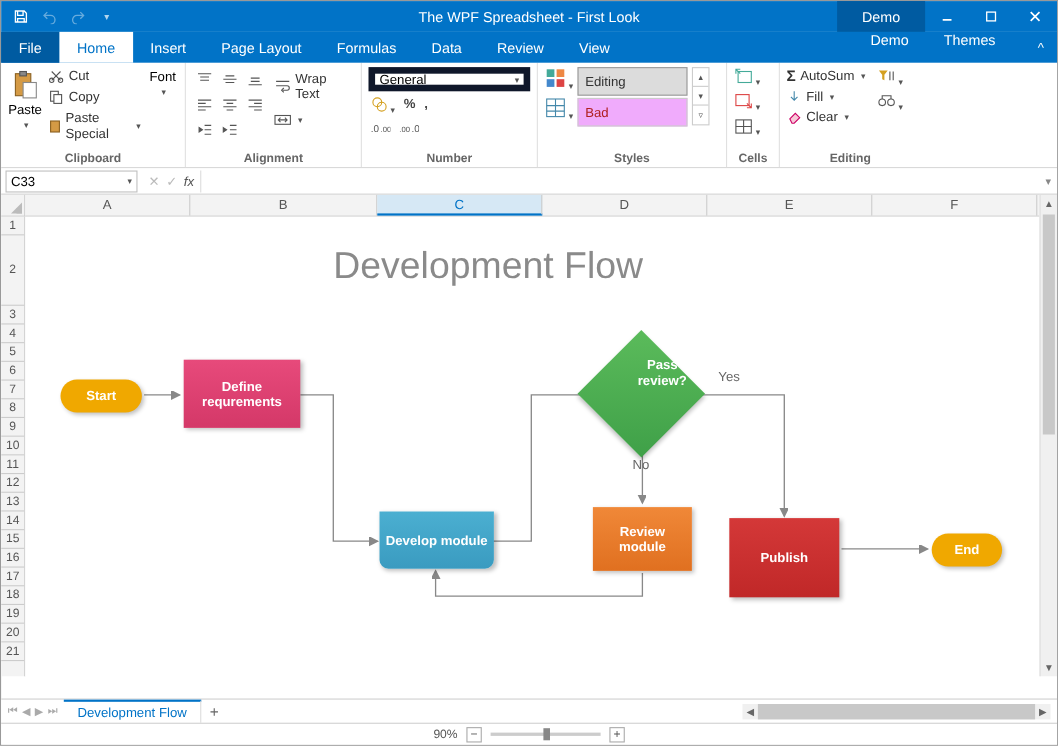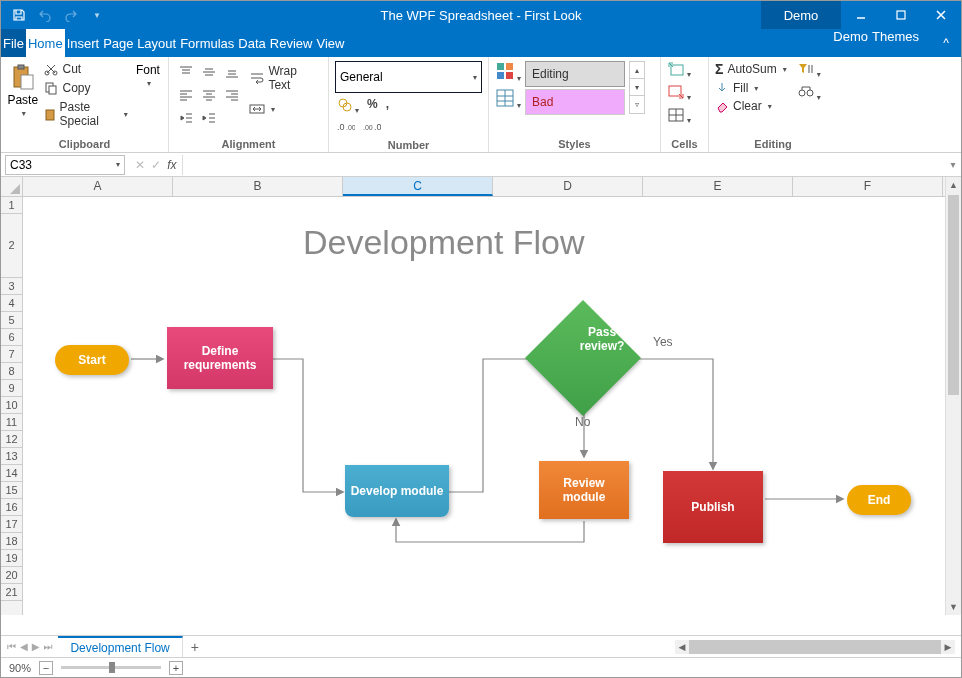--- a/index.html
+++ b/index.html
@@ -11,41 +11,41 @@
 .qat-icon { width: 16px; height: 16px; display: flex; align-items: center; justify-content: center; font-size: 13px; color: #fff; }
 .qat-dim { opacity: 0.4; }
 .titletext { position: absolute; left: 0; right: 0; text-align: center; font-size: 13px; pointer-events: none; }
 .demo-tab { background: #005ba1; height: 28px; position: absolute; right: 120px; top: 0; width: 80px; display: flex; align-items: center; justify-content: center; font-size: 13px; }
 .win-controls { position: absolute; right: 0; top: 0; display: flex; }
 .win-btn { width: 40px; height: 28px; display: flex; align-items: center; justify-content: center; font-size: 13px; }
 .win-btn svg { stroke: #fff; fill: none; }
 
 
 .ribbon-tabs { background: #0173c7; height: 28px; display: flex; color: #fff; padding-left: 0; position: relative; }
-.ribbon-tab { padding: 0 2px; display: flex; align-items: center; font-size: 13px; cursor: pointer; }
+.ribbon-tab { padding: 0 16px; display: flex; align-items: center; font-size: 13px; cursor: pointer; }
 .ribbon-tab.active { background: #fff; color: #0173c7; }
 .ribbon-tab.file { background: #005ba1; color: #fff; }
 .right-tabs { position: absolute; right: 40px; top: 0; display: flex; }
 .collapse-caret { position: absolute; right: 12px; top: 0; height: 28px; display: flex; align-items: center; color: #fff; font-size: 12px; }
 
 
 .ribbon-body { background: #fff; border-bottom: 1px solid #d0d0d0; height: 96px; display: flex; }
 .ribbon-group { border-right: 1px solid #e0e0e0; display: flex; flex-direction: column; padding: 4px 6px 0 6px; }
 .ribbon-group-content { flex: 1; display: flex; align-items: flex-start; gap: 4px; }
 .ribbon-group-label { text-align: center; color: #666; font-size: 11px; padding: 2px 0; position: relative; font-weight: bold; }
 .big-btn { display: flex; flex-direction: column; align-items: center; justify-content: center; width: 38px; padding-top: 2px; gap: 2px; }
 .big-icon { width: 28px; height: 28px; }
 .small-btns { display: flex; flex-direction: column; gap: 3px; }
 .small-btn { display: flex; align-items: center; gap: 4px; font-size: 12px; color: #333; padding: 1px 2px; }
 .dd-caret { font-size: 8px; color: #555; margin-left: 2px; }
 .align-grid { display: grid; grid-template-columns: repeat(3, 22px); grid-template-rows: repeat(3, 22px); gap: 1px; }
 .align-cell { display: flex; align-items: center; justify-content: center; }
 .wrap-col { display: flex; flex-direction: column; gap: 8px; padding-top: 2px; }
 .num-col { display: flex; flex-direction: column; gap: 4px; }
-.combo { border: 1px solid #0f172a; background: #fff; height: 32px; display: flex; align-items: center; padding: 0 4px; font-size: 12px; justify-content: space-between; }
+.combo { border: 6px solid #0f172a; background: #fff; height: 22px; display: flex; align-items: center; padding: 0 4px; font-size: 12px; justify-content: space-between; }
 .num-row { display: flex; gap: 8px; padding-left: 2px; color: #444; }
 .style-cell { width: 100px; height: 26px; border: 1px solid #ccc; display: flex; align-items: center; padding: 0 6px; font-size: 12px; }
 .style-normal { background: #dcdcdc; color: #333; border-color: #999; }
 .style-bad { background: #f0abfc; color: #b02020; }
 .styles-list { display: flex; flex-direction: column; gap: 2px; }
 .styles-arrows { display: flex; flex-direction: column; border: 1px solid #ccc; }
 .styles-arrow { width: 14px; height: 17px; display: flex; align-items: center; justify-content: center; font-size: 8px; color: #555; border-bottom: 1px solid #ccc; }
 .styles-arrow:last-child { border-bottom: none; }
 .cond-col { display: flex; flex-direction: column; gap: 4px; align-items: center; }
 .cells-col { display: flex; flex-direction: column; gap: 4px; }
@@ -94,21 +94,21 @@
 .sheet-bar { height: 22px; border-top: 1px solid #d0d0d0; display: flex; align-items: center; background: #fff; font-size: 12px; position: absolute; left: 0; right: 0; bottom: 20px; }
 .sheet-nav { display: flex; gap: 4px; padding: 0 6px; color: #aaa; }
 .sheet-nav span { font-size: 10px; }
 .sheet-tab { padding: 3px 12px; color: #0173c7; border-top: 2px solid #0173c7; background: #fff; border-right: 1px solid #ddd; }
 .sheet-add { padding: 0 8px; color: #666; font-size: 14px; }
 .hscroll { flex: 1; margin: 0 6px; height: 14px; background: #f0f0f0; position: relative; display: flex; }
 .harrow { width: 14px; display: flex; align-items: center; justify-content: center; font-size: 9px; color: #666; }
 .hthumb { flex: 1; background: #c8c8c8; margin: 0; }
 
 
-.status-bar { height: 20px; border-top: 1px solid #d0d0d0; display: flex; align-items: center; justify-content: flex-start; gap: 8px; padding: 0 8px; font-size: 11px; color: #555; position: absolute; left: 0; right: 0; bottom: 0; background: #fff; }
+.status-bar { height: 20px; border-top: 1px solid #d0d0d0; display: flex; align-items: center; justify-content: center; gap: 8px; padding: 0 8px; font-size: 11px; color: #555; position: absolute; left: 0; right: 0; bottom: 0; background: #fff; }
 .zoom-slider { width: 100px; height: 3px; background: #ccc; position: relative; }
 .zoom-thumb { position: absolute; left: 48px; top: -4px; width: 6px; height: 11px; background: #888; }
 .zoom-btn { width: 14px; height: 14px; border: 1px solid #aaa; display: flex; align-items: center; justify-content: center; }
 </style>
 </head>
 <body>
 
 <div class="titlebar">
   <div class="qat">
     <span class="qat-icon">

